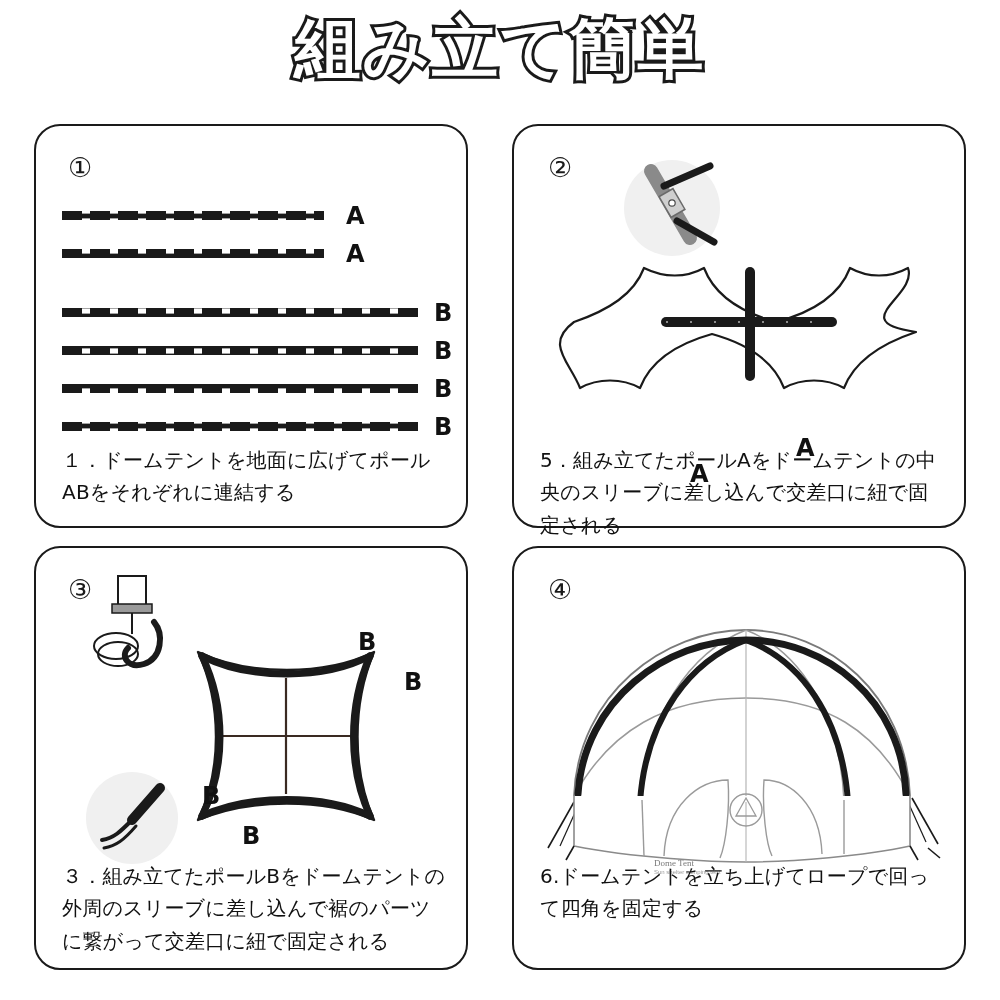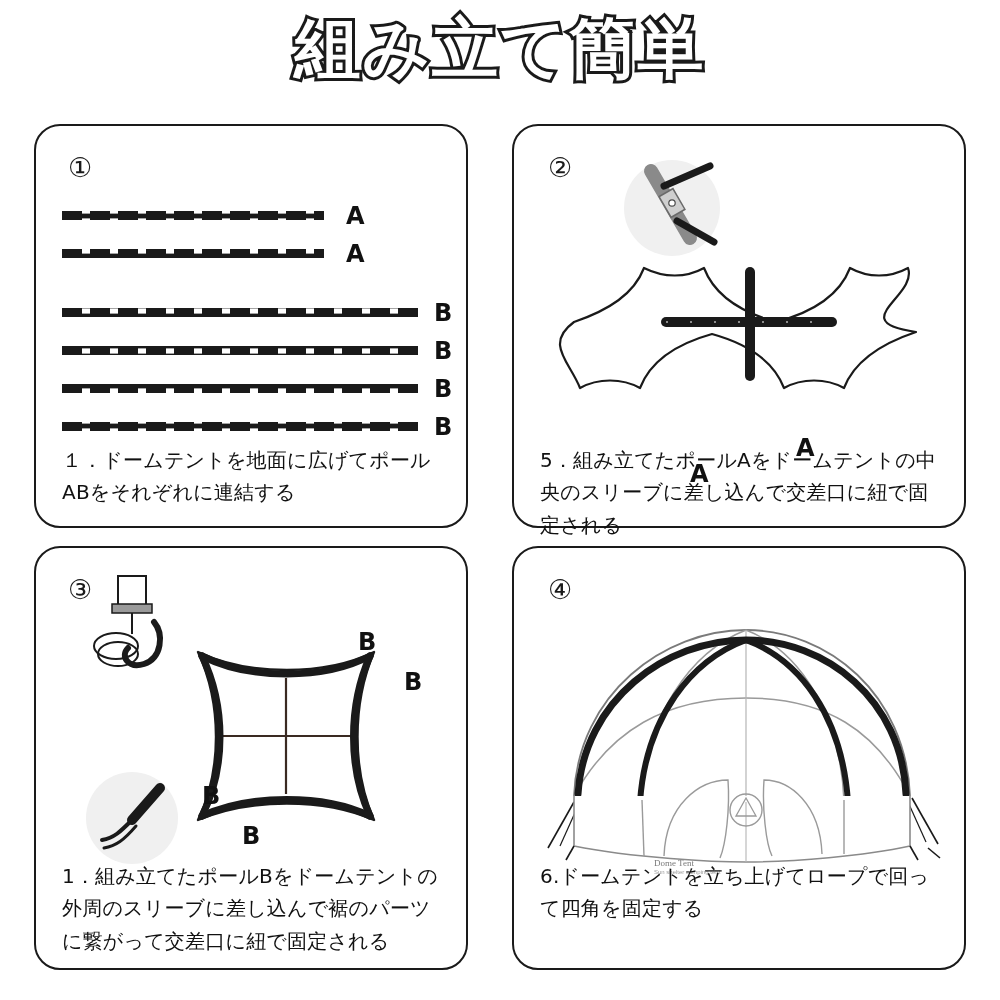--- a/index.html
+++ b/index.html
@@ -210,21 +210,21 @@
       <path d="M166 268 C 190 220, 190 158, 166 108" stroke="#1a1a1a" stroke-width="7" fill="none" stroke-linecap="round"></path>
     </svg>
 
     <div class="poles-area">
       <span class="pole-label" style="left:322px; top:80px;">B</span>
       <span class="pole-label" style="left:368px; top:120px;">B</span>
       <span class="pole-label" style="left:166px; top:234px;">B</span>
       <span class="pole-label" style="left:206px; top:274px;">B</span>
     </div>
 
-    <div class="caption">1．組み立てたポールBをドームテントの外周のスリーブに差し込んで裾のパーツに繋がって交差口に紐で固定される</div>
+    <div class="caption">３．組み立てたポールBをドームテントの外周のスリーブに差し込んで裾のパーツに繋がって交差口に紐で固定される</div>
   </div>
 
   <div class="panel" id="panel4">
     <div class="step-num">④</div>
 
     <svg class="svg-art" width="454" height="424" viewBox="0 0 454 424">
 
       <path d="M34 300 L60 254" stroke="#1a1a1a" stroke-width="1.6" fill="none"></path>
       <path d="M424 296 L398 250" stroke="#1a1a1a" stroke-width="1.6" fill="none"></path>
       <path d="M46 298 L64 258" stroke="#1a1a1a" stroke-width="1.2" fill="none"></path>

